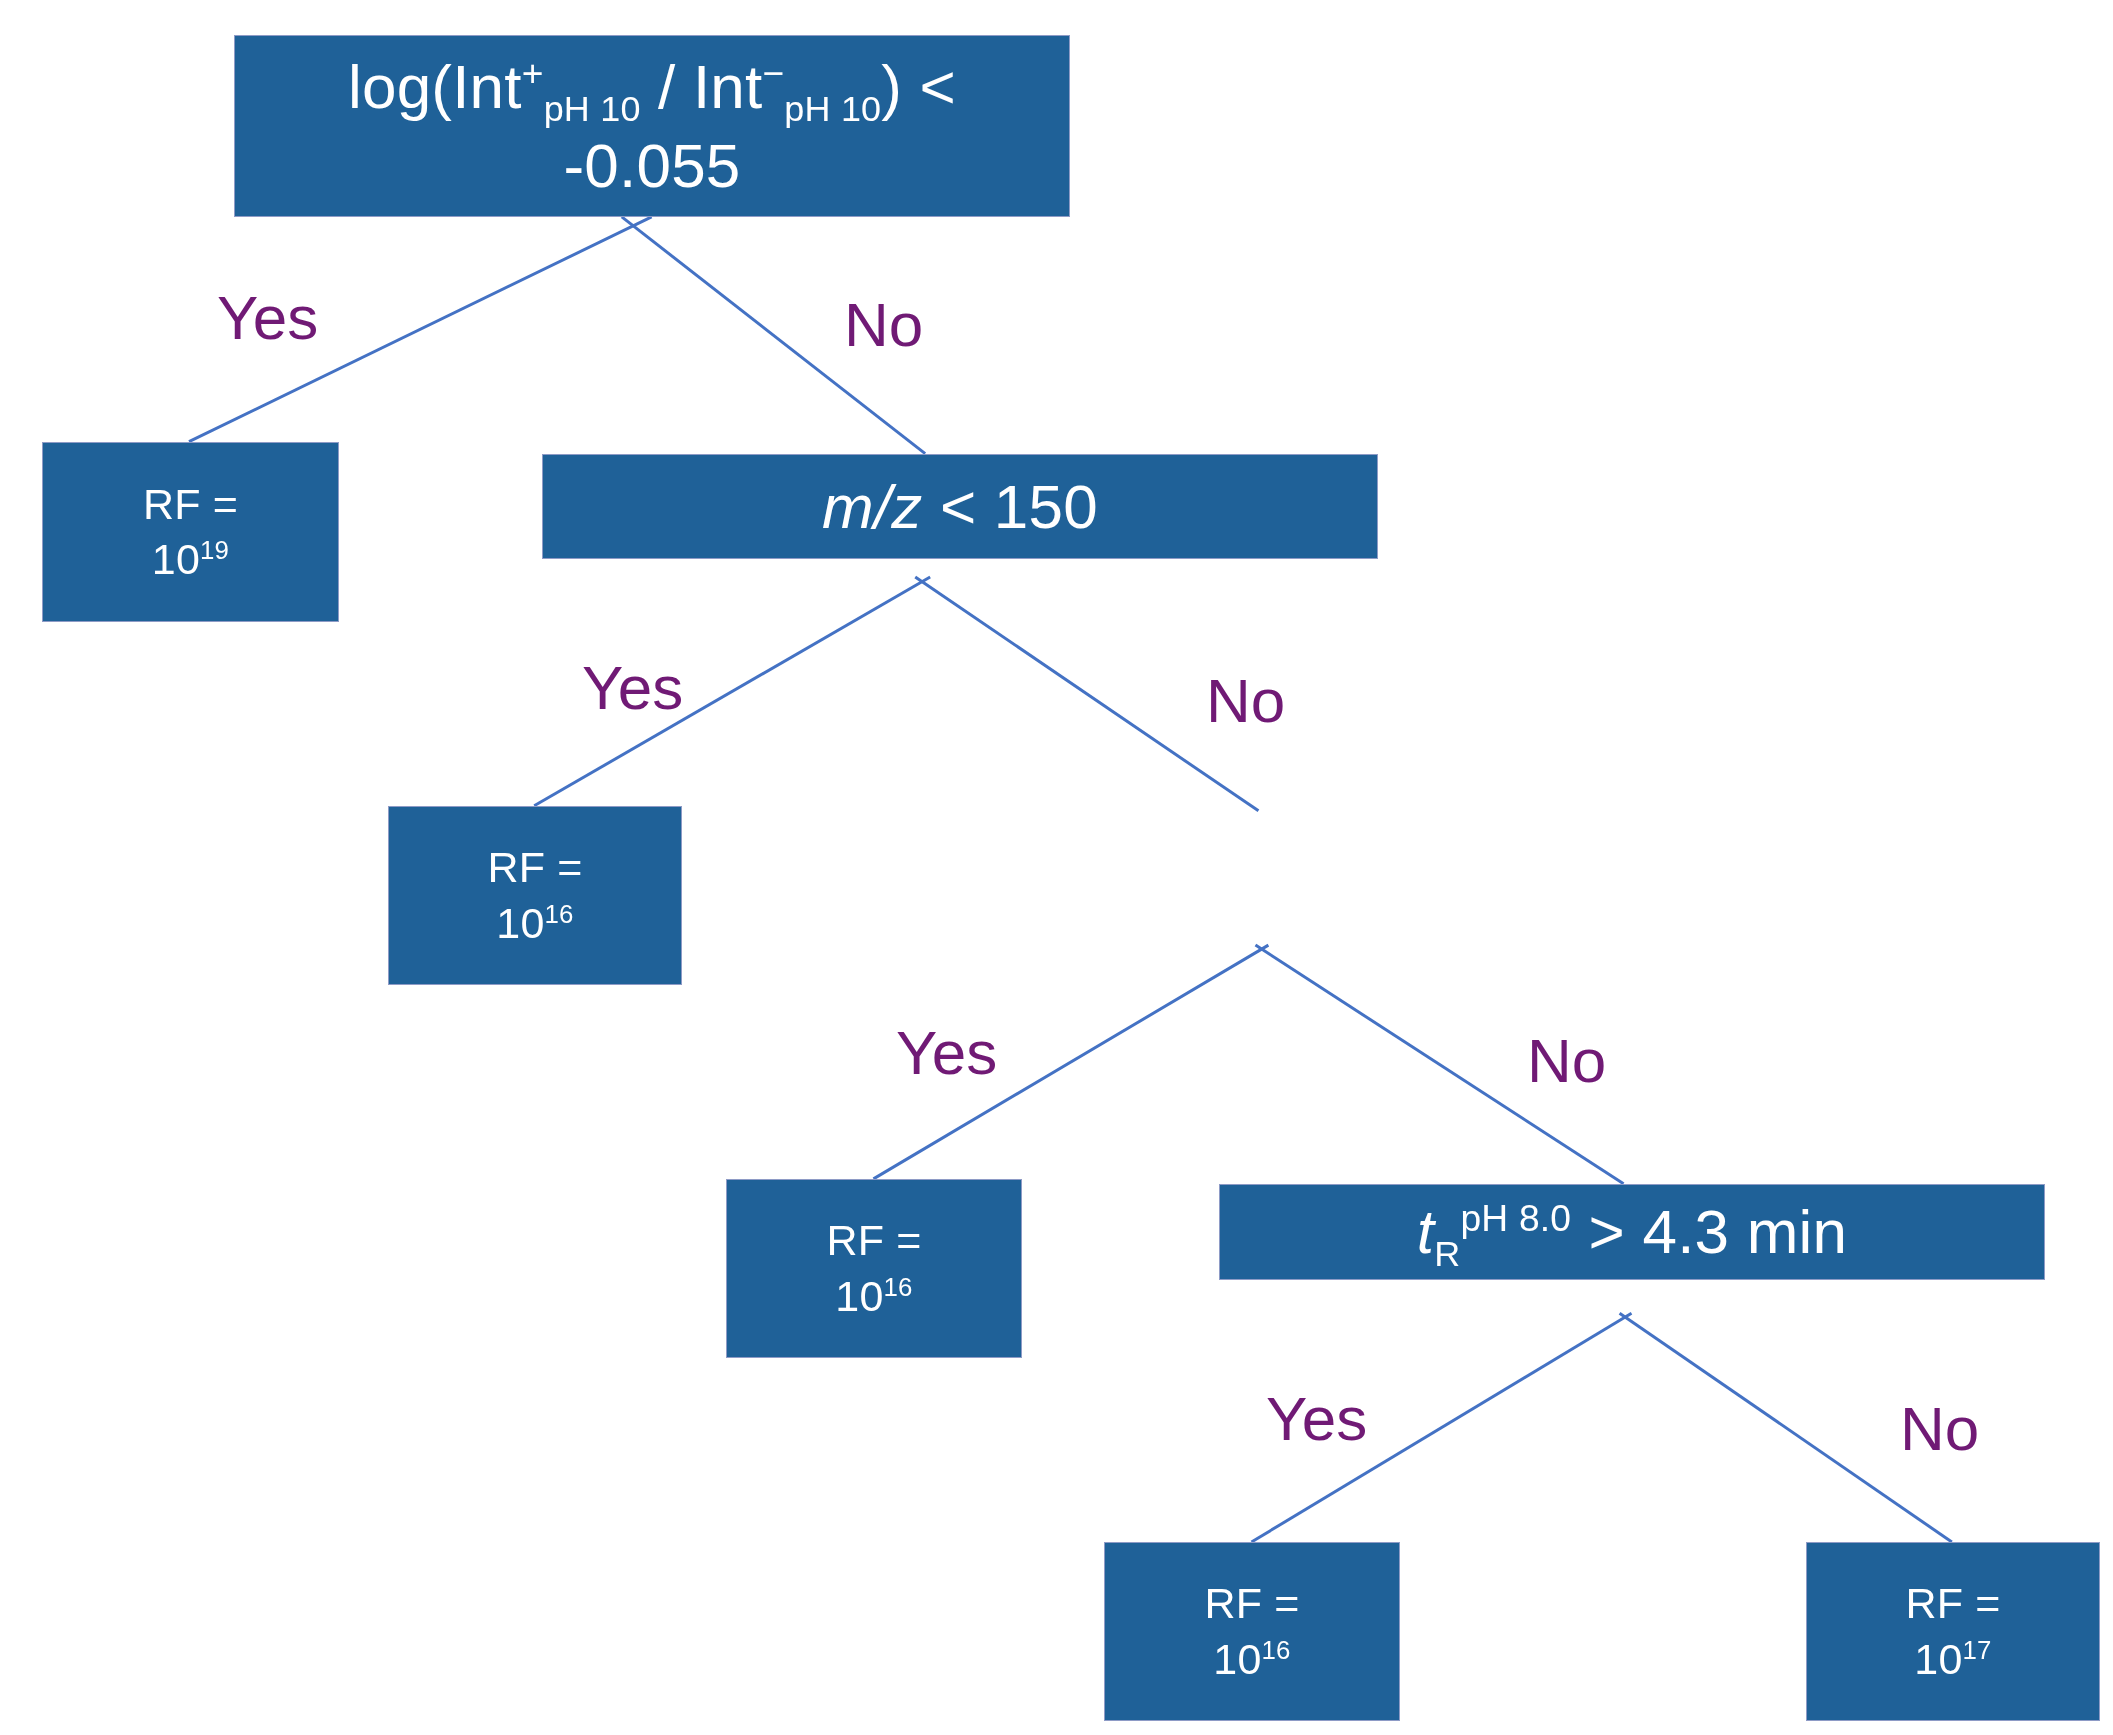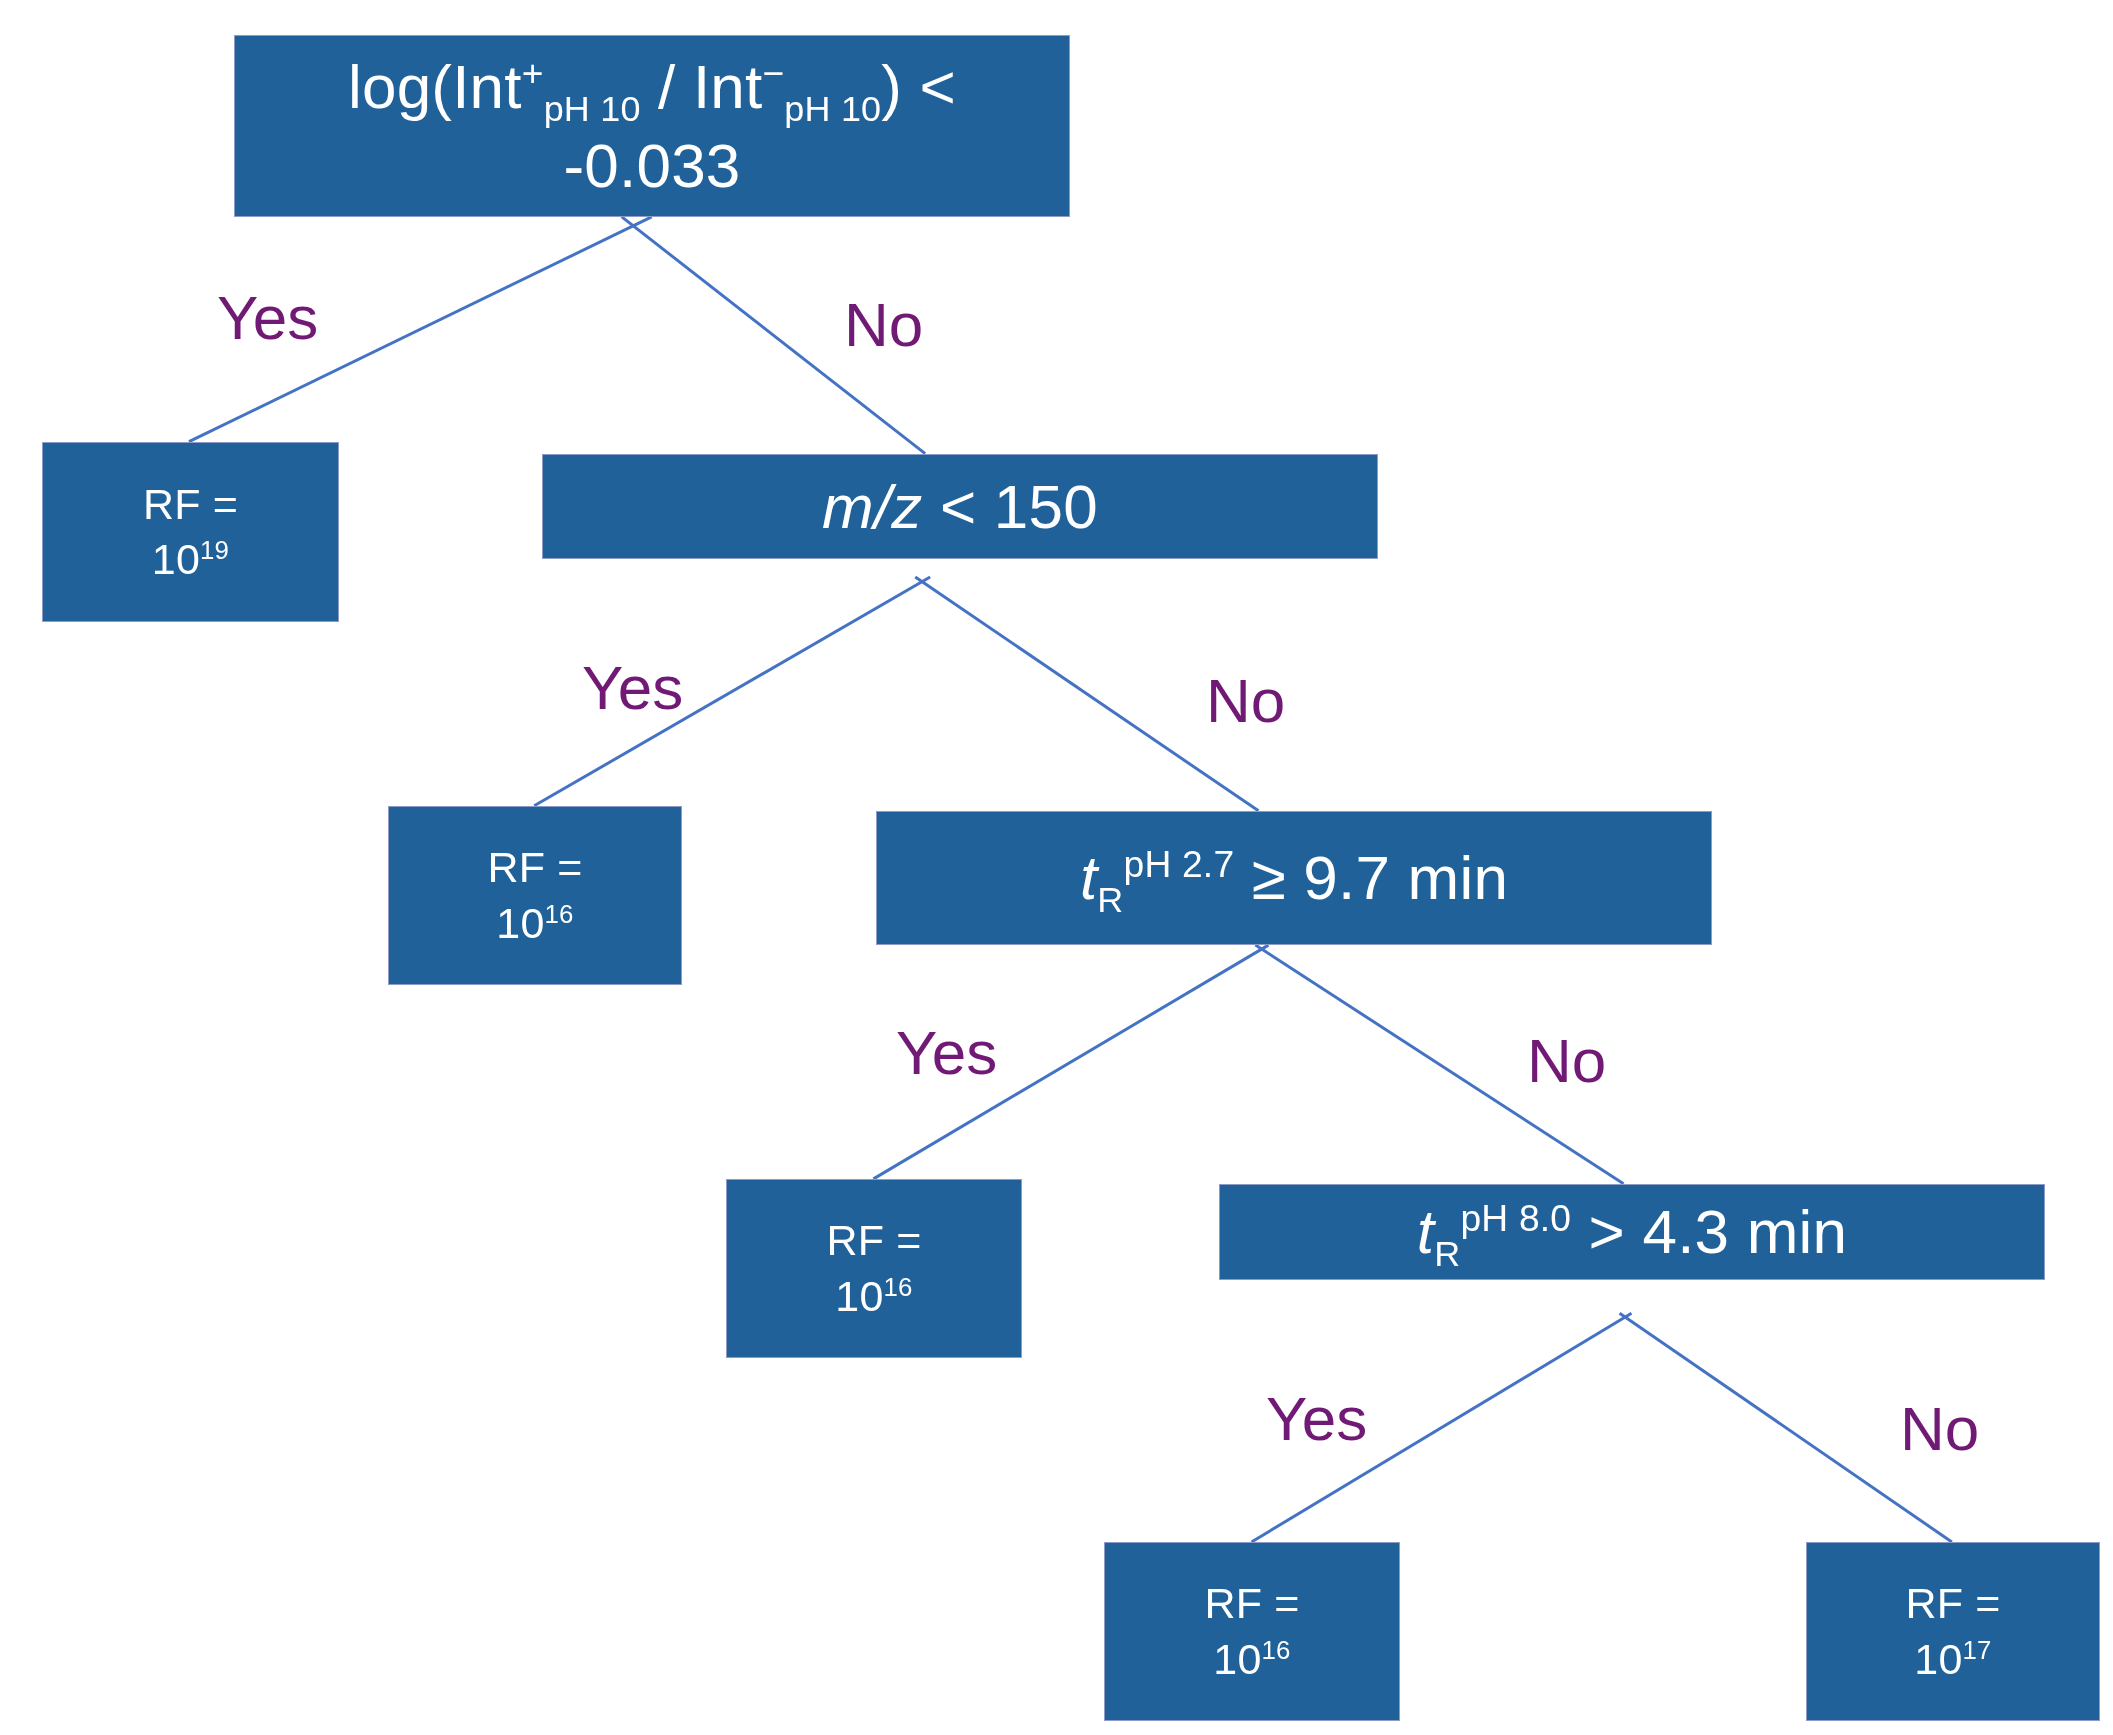--- a/index.html
+++ b/index.html
@@ -95,38 +95,35 @@
 
       <line x1="1275" y1="950" x2="878" y2="1185"></line>
       <line x1="1262" y1="950" x2="1632" y2="1190"></line>
 
       <line x1="1640" y1="1320" x2="1258" y2="1550"></line>
       <line x1="1628" y1="1320" x2="1962" y2="1550"></line>
     </g>
   </svg>
 
   <div class="node decision" style="left:234px; top:35px; width:836px; height:182px;">
-    <span class="txt"><span>log(Int</span><sup>+</sup><sub>pH 10</sub><span> /  Int</span><sup>−</sup><sub>pH 10</sub><span>) &lt;</span><br><span>-0.033</span></span>
+    <span class="txt"><span>log(Int</span><sup>+</sup><sub>pH 10</sub><span> /  Int</span><sup>−</sup><sub>pH 10</sub><span>) &lt;</span><br><span>-0.055</span></span>
   </div>
 
   <div class="node leaf" style="left:42px; top:442px; width:297px; height:180px;">
     <span class="txt"><span>RF =</span><br><span>10</span><sup>19</sup></span>
   </div>
 
   <div class="node decision" style="left:542px; top:454px; width:836px; height:105px;">
     <span class="txt"><span class="ital">m/z</span><span> &lt; 150</span></span>
   </div>
 
   <div class="node leaf" style="left:388px; top:806px; width:294px; height:179px;">
     <span class="txt"><span>RF =</span><br><span>10</span><sup>16</sup></span>
   </div>
 
-  <div class="node decision" style="left:876px; top:811px; width:836px; height:134px;">
-    <span class="txt"><span class="ital">t</span><sub class="subsm">R</sub><sup class="supsm">pH  2.7</sup><span> ≥ 9.7 min</span></span>
-  </div>
 
   <div class="node leaf" style="left:726px; top:1179px; width:296px; height:179px;">
     <span class="txt"><span>RF =</span><br><span>10</span><sup>16</sup></span>
   </div>
 
   <div class="node decision" style="left:1219px; top:1184px; width:826px; height:96px;">
     <span class="txt"><span class="ital">t</span><sub class="subsm">R</sub><sup class="supsm">pH  8.0</sup><span> &gt; 4.3 min</span></span>
   </div>
 
   <div class="node leaf" style="left:1104px; top:1542px; width:296px; height:179px;">

